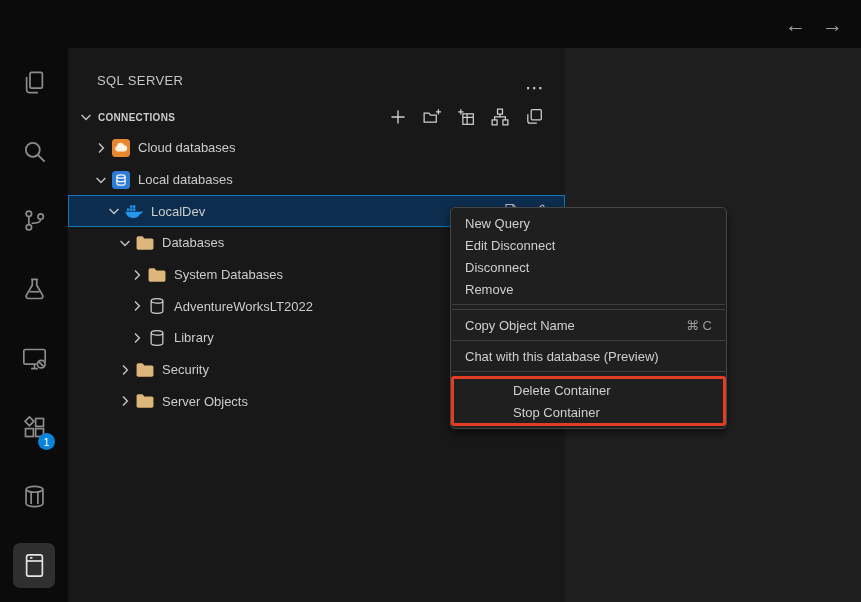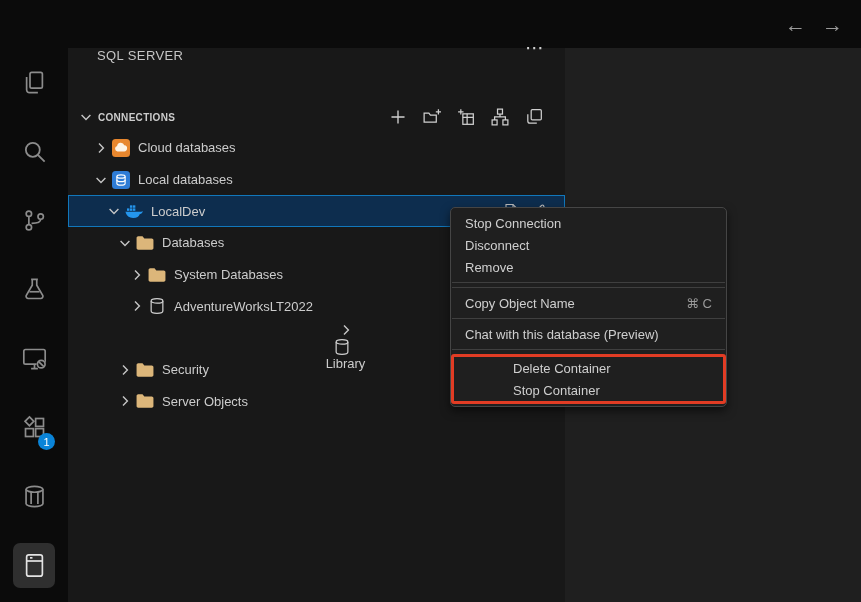--- a/index.html
+++ b/index.html
@@ -17,21 +17,21 @@
   .activitybar { position:absolute; left:0; top:48px; width:68px; height:554px; background:#0b0b0b; display:flex; flex-direction:column; }
   .ab-item { position:relative; width:68px; height:69px; display:flex; align-items:center; justify-content:center; color:#8c8c8c; cursor:pointer; }
   .ab-item .icon svg { width:27px; height:27px; display:block; position:relative; z-index:1; }
   .ab-item.active { color:#e4e4e4; }
   .ab-item.active::before { content:""; position:absolute; left:13px; right:13px; top:12px; bottom:12px; background:#2f2f2f; border-radius:7px; }
   .ab-badge { position:absolute; right:13px; bottom:12px; z-index:2; min-width:17px; height:17px; padding:0 4px; border-radius:9px; background:var(--badge); color:#fff; font-size:11px; display:flex; align-items:center; justify-content:center; }
   
   .editor-area { position:absolute; left:565px; top:48px; right:0; bottom:0; background:#1f1f1f; }
   
   .sidebar { position:absolute; left:68px; top:48px; width:497px; height:554px; background:#181818; }
-  .sidebar-header { height:40px; display:flex; align-items:flex-start; padding:0 20px 0 29px; }
+  .sidebar-header { height:40px; display:flex; align-items:flex-end; padding:0 20px 0 29px; }
   .sb-title { font-size:13px; color:#c5c5c5; letter-spacing:.4px; flex:1; }
   .sb-more { font-size:19px; color:#cfcfcf; cursor:pointer; letter-spacing:1px; line-height:0; }
   .section-header { height:30px; margin-top:14px; display:flex; align-items:center; padding-left:10px; cursor:pointer; }
   .sec-chevron svg { width:16px; height:16px; display:block; color:#c5c5c5; }
   .sec-label { font-size:10px; font-weight:bold; letter-spacing:.3px; margin-left:4px; color:#cccccc; flex:1; }
   .sec-toolbar { display:flex; gap:16px; padding-right:22px; }
   .tb-btn { width:18px; height:18px; color:#d0d0d0; cursor:pointer; }
   .tb-btn svg { width:18px; height:18px; display:block; }
   
   .tree { position:absolute; top:84px; left:0; right:0; }
@@ -277,21 +277,21 @@
             </svg>
           </span>
           <span class="icon tree-icon">
             <svg viewBox="0 0 16 16" fill="none" stroke="#cfcfcf" stroke-width="1.1">
               <ellipse cx="8" cy="3.5" rx="5.2" ry="2"></ellipse>
               <path d="M2.8 3.5v9c0 1.1 2.3 2 5.2 2s5.2-.9 5.2-2v-9"></path>
             </svg>
           </span>
           <span class="label">AdventureWorksLT2022</span>
         </div>
-        <div class="row" style="padding-left: 58px; flex-direction: column;">
+        <div class="row" style="padding-left: 58px;">
           <span class="icon chevron">
             <svg viewBox="0 0 16 16" fill="none" stroke="currentColor" stroke-width="1.4">
               <path d="M6 3.6L10.4 8 6 12.4"></path>
             </svg>
           </span>
           <span class="icon tree-icon">
             <svg viewBox="0 0 16 16" fill="none" stroke="#cfcfcf" stroke-width="1.1">
               <ellipse cx="8" cy="3.5" rx="5.2" ry="2"></ellipse>
               <path d="M2.8 3.5v9c0 1.1 2.3 2 5.2 2s5.2-.9 5.2-2v-9"></path>
             </svg>
@@ -323,21 +323,24 @@
             </svg>
           </span>
           <span class="label">Server Objects</span>
         </div>
       </div>
   </div>
 
   <div class="context-menu">
       <div class="menu-section">
         <div class="menu-item">
-          <span class="mi-label">Stop Connection</span>
+          <span class="mi-label">New Query</span>
+        </div>
+        <div class="menu-item">
+          <span class="mi-label">Edit Disconnect</span>
         </div>
         <div class="menu-item">
           <span class="mi-label">Disconnect</span>
         </div>
         <div class="menu-item">
           <span class="mi-label">Remove</span>
         </div>
       </div>
       <div class="menu-sep"></div>
       <div class="menu-sep"></div>

